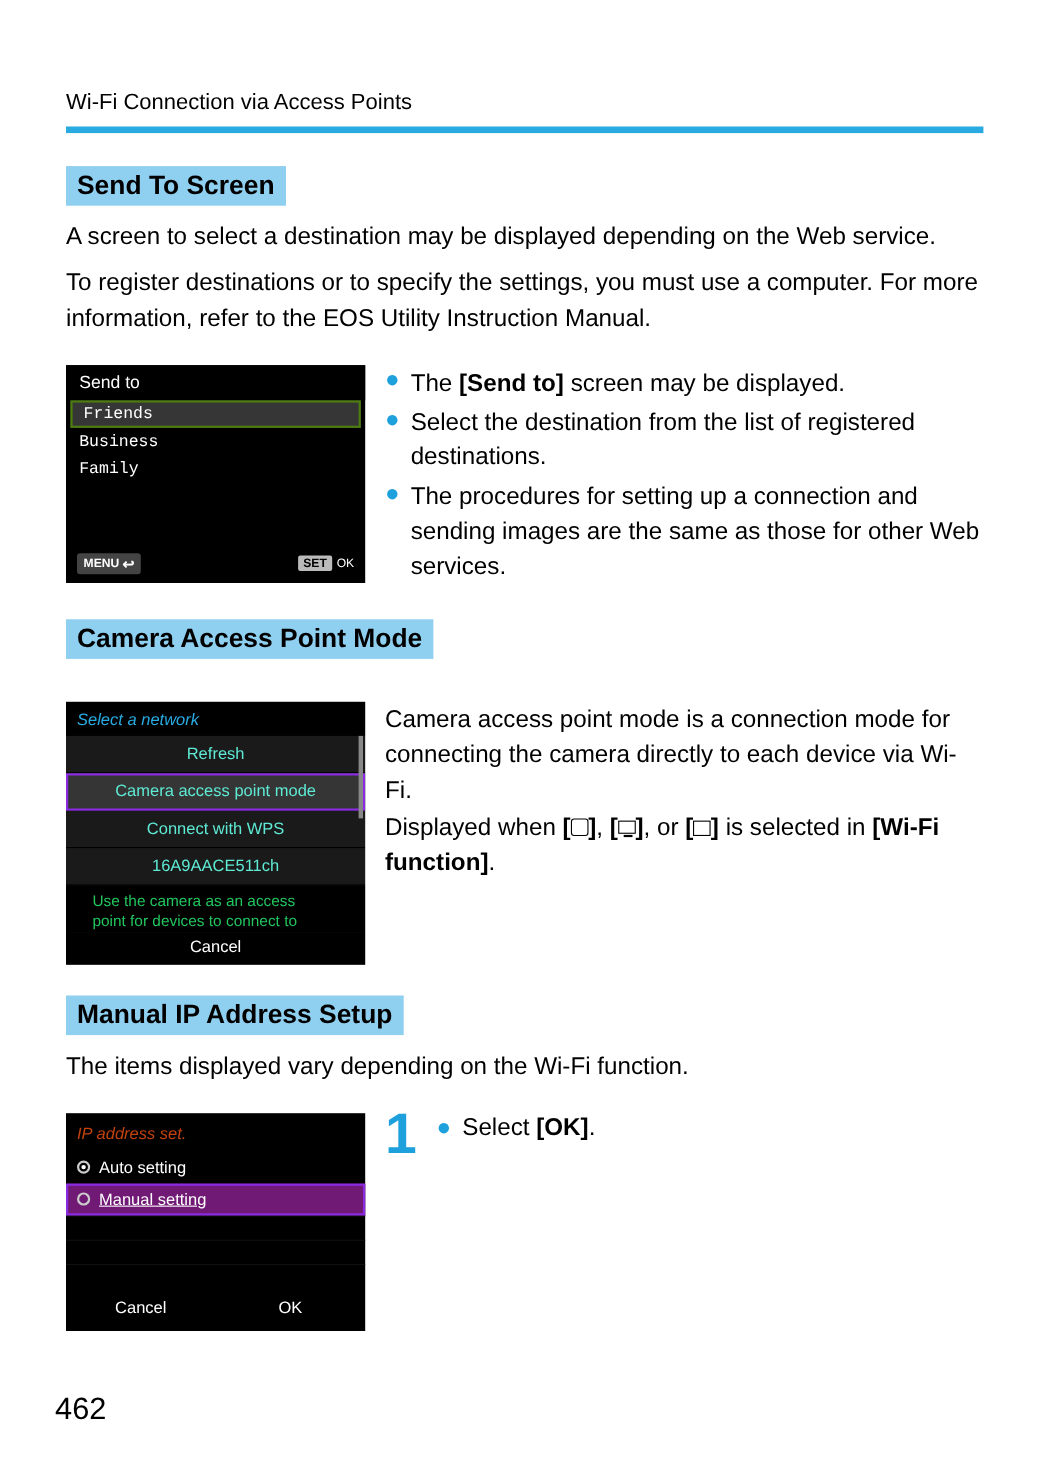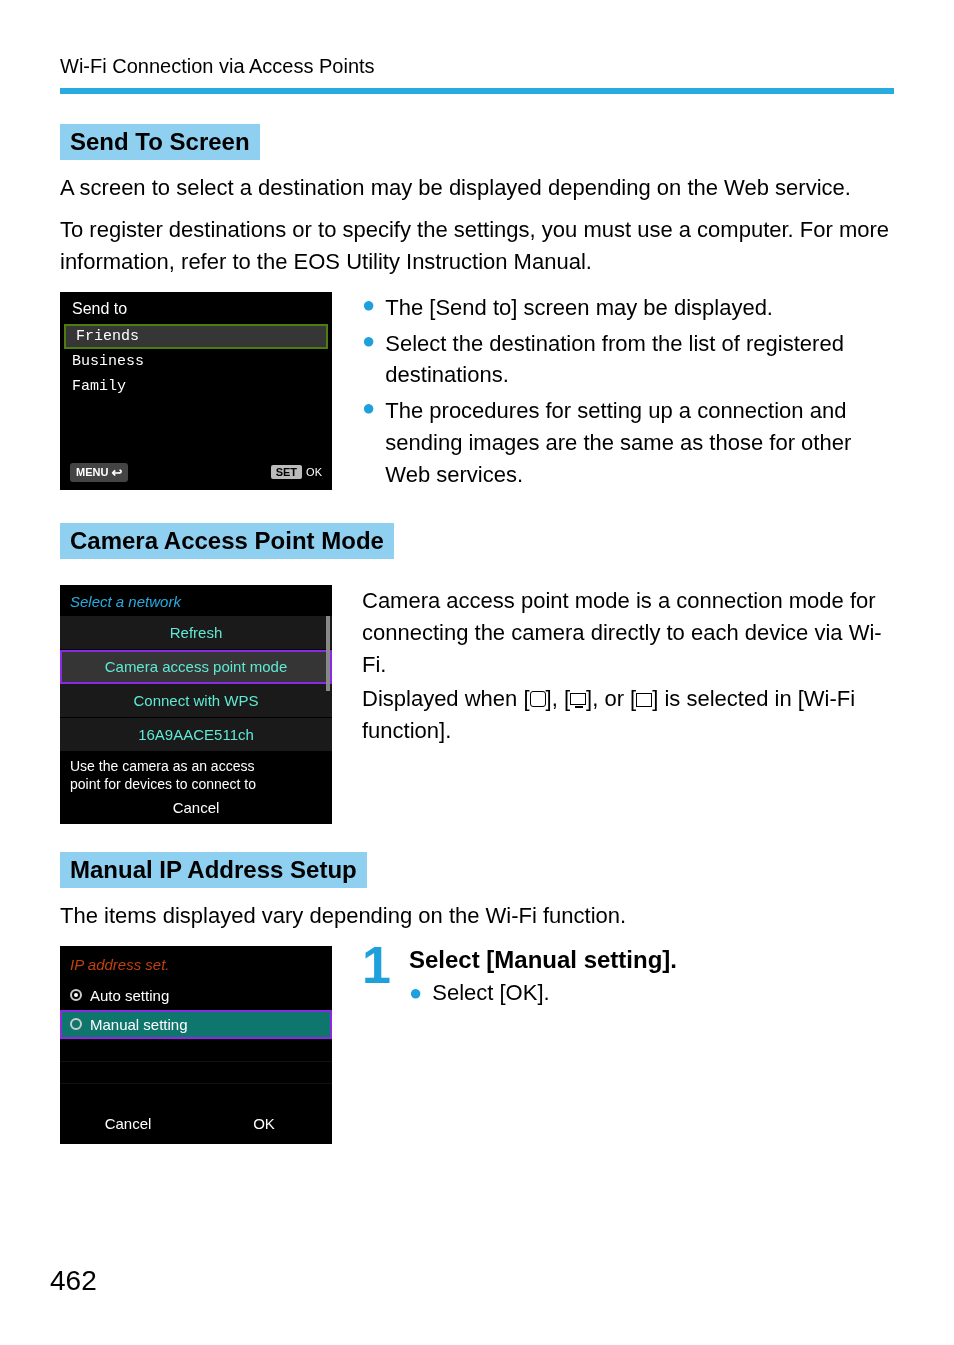--- a/index.html
+++ b/index.html
@@ -1,59 +1,59 @@
 <!DOCTYPE html>
 <html><head>
 <meta charset="utf-8">
 <style>
   * { margin:0; padding:0; box-sizing:border-box; }
   body { font-family: Arial, Helvetica, sans-serif; width:954px; min-height:1345px; background:#fff; color:#000; position:relative; padding:55px 60px 0 60px; }
-  .page-head { font-size:20px; margin-bottom:10px; }
+  .page-head { font-size:20px; margin-bottom:10px;margin-top:27px; }
   .blue-rule { height:6px; background:#29abe2; margin-bottom:30px; }
   .section-h { display:inline-block; background:#8fcff0; font-size:24px; font-weight:bold; padding:4px 10px; margin-bottom:12px; }
   .body-text { font-size:22px; line-height:1.45; margin-bottom:10px; }
-  .row { display:flex; align-items:flex-start; gap:30px; margin-top:14px; margin-bottom:28px; }
+  .row { display:flex; align-items:flex-start; gap:18px; margin-top:27px; margin-bottom:28px; }
   .cam { width:272px; flex:0 0 272px; background:#000; color:#fff; font-family:"Lucida Console","Courier New",monospace; font-size:16px; }
   .cam .title { background:#000; padding:8px 12px 6px; font-family:Arial; }
   .cam .list-row { padding:4px 12px; font-size:15px; }
   .cam .sel { background:#363636; border:2px solid #4d7c0f; padding:2px 10px; margin:0 4px; }
   .cam .footer { display:flex; justify-content:space-between; padding:8px 10px; }
   .chip-dark { display:inline-flex; align-items:center; background:#444; border-radius:3px; padding:2px 6px; font-size:11px; font-family:Arial; font-weight:bold; color:#fff; }
   .chip-dark .ret { margin-left:3px; font-size:13px; }
   .chip-light { display:inline-flex; align-items:center; gap:4px; font-family:Arial; font-size:11px; color:#fff; }
   .chip-light .box { background:#bbb; color:#000; font-weight:bold; padding:1px 5px; border-radius:2px; }
   .cam2 { width:272px; flex:0 0 272px; background:#1a1a1a; color:#fff; font-family:Arial; font-size:15px; overflow:hidden; }
   .cam2 .title2 { background:#000; color:#29abe2; font-style:italic; padding:8px 10px 6px; }
   .cam2 .row2 { padding:8px 10px; border-bottom:1px solid #000; display:flex; justify-content:center; color:#5eead4; }
   .cam2 .row2.sel2 { background:#353535; outline:2px solid #8a2be2; outline-offset:-2px; }
-  .cam2 .help { background:#000; color:#ffffff; font-size:14px; padding:6px 10px 2px; line-height:1.25; }
+  .cam2 .help { background:#000; color:#22c55e; font-size:14px; padding:6px 24px 2px; line-height:1.25; }
   .cam2 .cancelbar { text-align:center; background:#000; padding:4px 0 8px; font-size:15px; color:#fff; }
   .scrollbar { position:relative; }
   .scrollbar::after { content:""; position:absolute; right:2px; top:0; width:4px; height:55%; background:#888; }
   .cam3 { width:272px; flex:0 0 272px; background:#000; color:#fff; font-family:Arial; font-size:15px; }
   .cam3 .title3 { color:#c2410c; font-style:italic; padding:10px 10px 8px; }
   .cam3 .optrow { padding:6px 10px; display:flex; align-items:center; gap:8px; }
-  .cam3 .optrow.sel3 { background:#0f766e; outline:2px solid #8a2be2; outline-offset:-2px; }
+  .cam3 .optrow.sel3 { background:#701a75; outline:2px solid #8a2be2; outline-offset:-2px;text-decoration:underline; }
   .cam3 .empty { height:22px; border-top:1px solid #111; }
   .cam3 .footer3 { display:flex; padding:10px 0 12px; }
   .cam3 .footer3 div { flex:1; text-align:center; font-size:15px; }
   .radio-dot { width:12px; height:12px; border:2px solid #ccc; border-radius:50%; display:inline-block; position:relative; }
   .radio-dot.filled::after { content:""; position:absolute; inset:2px; background:#fff; border-radius:50%; }
   .bullets { flex:1; font-size:22px; line-height:1.45; }
   .bullets .item { display:flex; gap:10px; margin-bottom:4px; }
   .bullets .dot { color:#1da0db; font-size:22px; line-height:1.2; }
   .step-row { display:flex; align-items:flex-start; gap:18px; flex:1; }
   .big1 { color:#1da0db; font-size:52px; font-weight:bold; font-family:Arial; line-height:0.9; margin-top:-4px; }
   .step-body .step-title { font-size:24px; font-weight:bold; margin-bottom:6px; }
   .step-body .sub { display:flex; gap:10px; font-size:22px; }
   .step-body .sub .dot { color:#1da0db; }
   .icon-inline { display:inline-block; width:16px; height:16px; border:1.5px solid #000; vertical-align:-1px; }
   .icon-round { border-radius:3px; }
   .page-num { position:absolute; left:50px; bottom:48px; font-size:28px; }
-  b { font-weight:normal; }
+  b { font-weight:bold; }
 </style>
 </head>
 <body>
 
 
 
 <div class="page-head">Wi-Fi Connection via Access Points</div>
 <div class="blue-rule"></div>
 
 
@@ -152,21 +152,20 @@
       <div class="empty"></div>
       <div class="empty"></div>
     <div class="footer3">
       <div>Cancel</div>
       <div>OK</div>
     </div>
   </div>
   <div class="step-row">
     <div class="big1">1</div>
     <div class="step-body">
-      <div class="step-title">Select [Manual setting].</div>
       <div class="sub">
         <span class="dot">●</span>
         <span><span>Select </span><b>[OK]</b><span>.</span></span>
       </div>
     </div>
   </div>
 </div>
 
 <div class="page-num">462</div>
 

